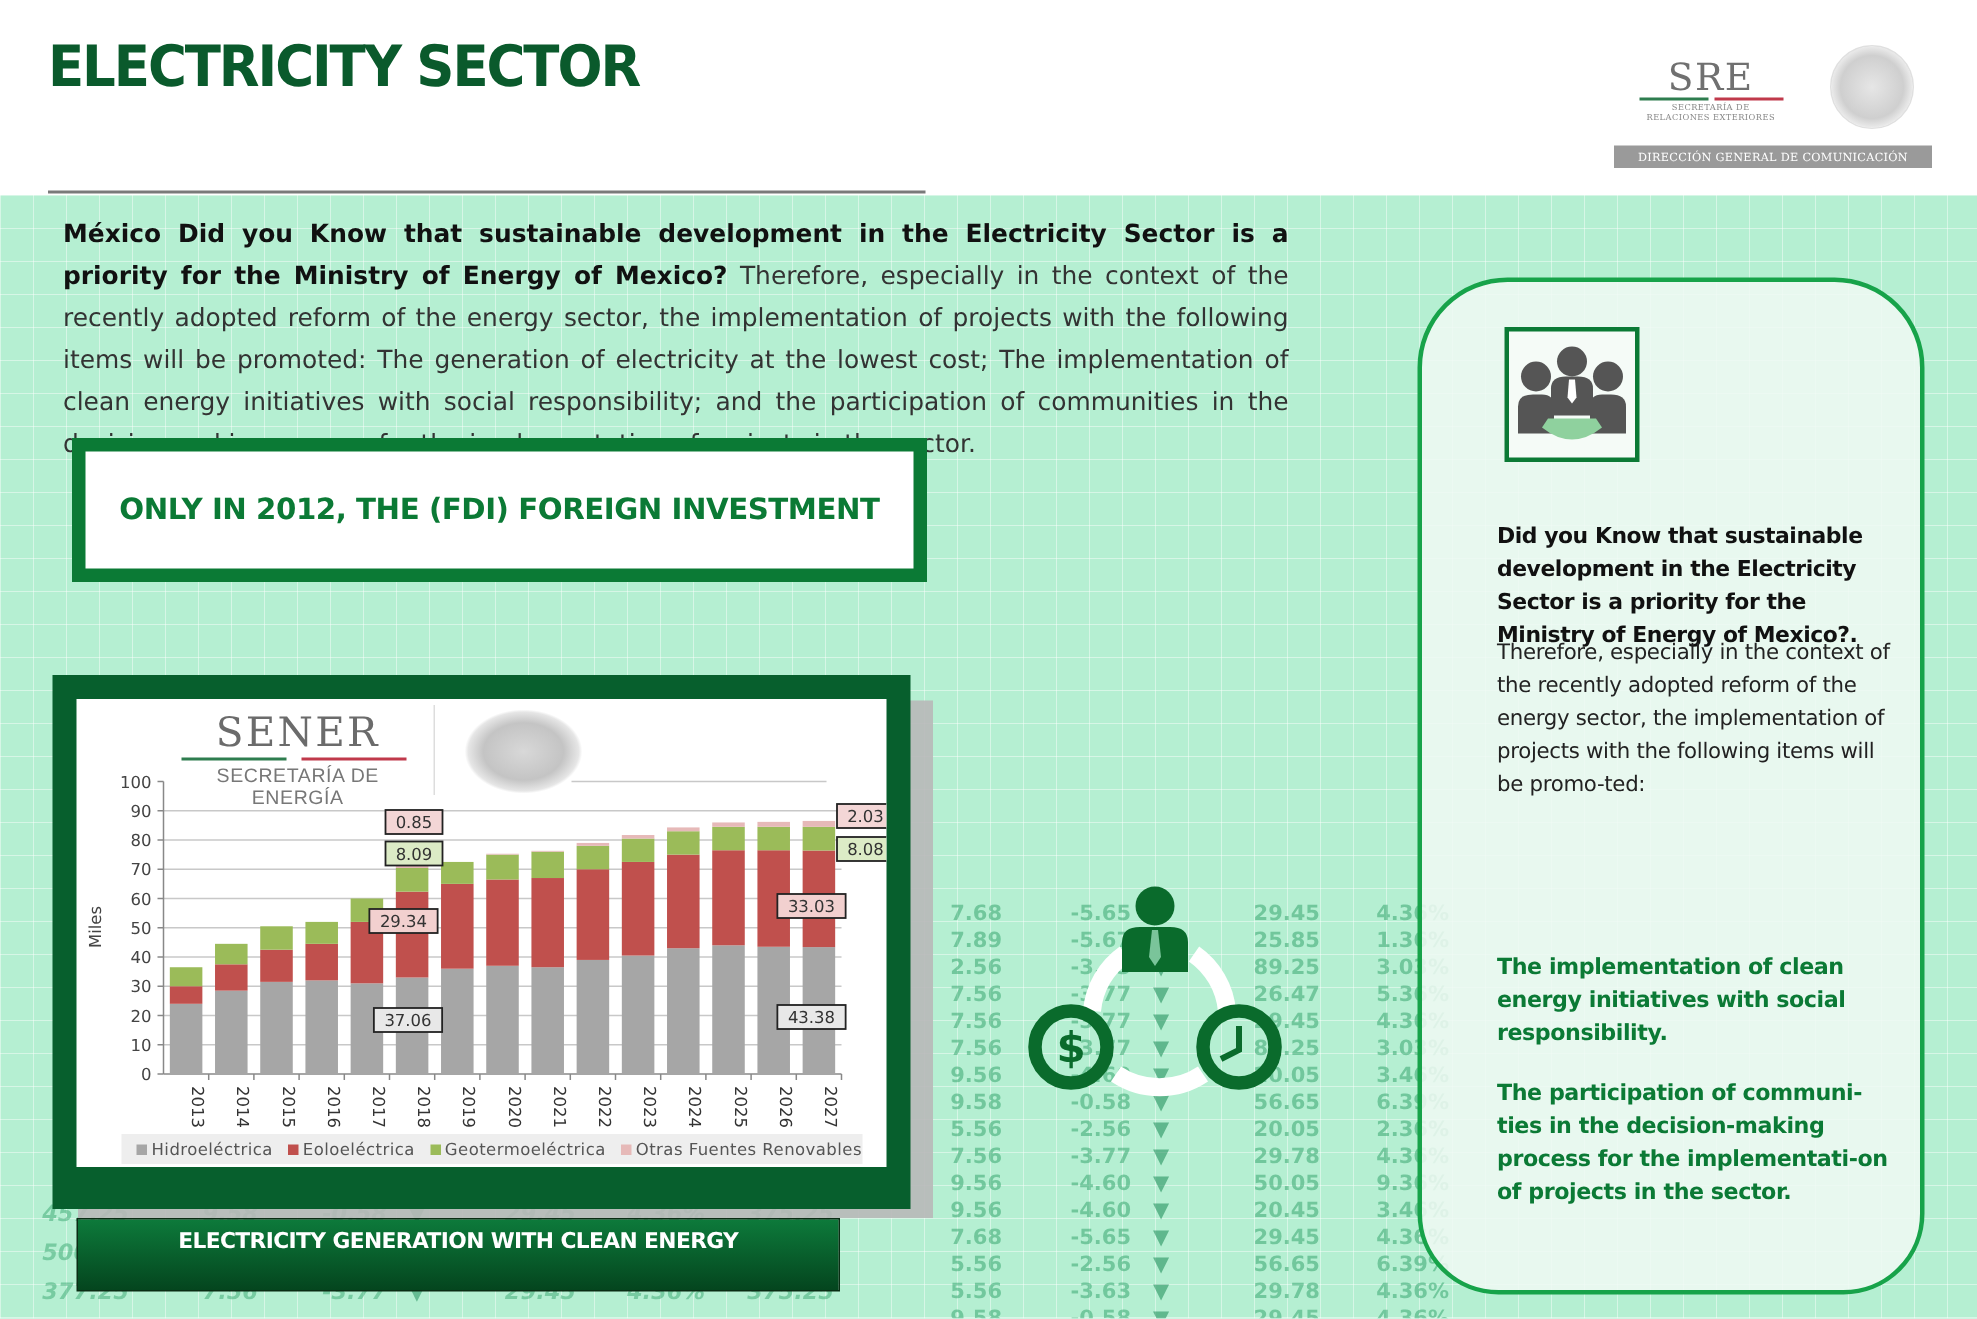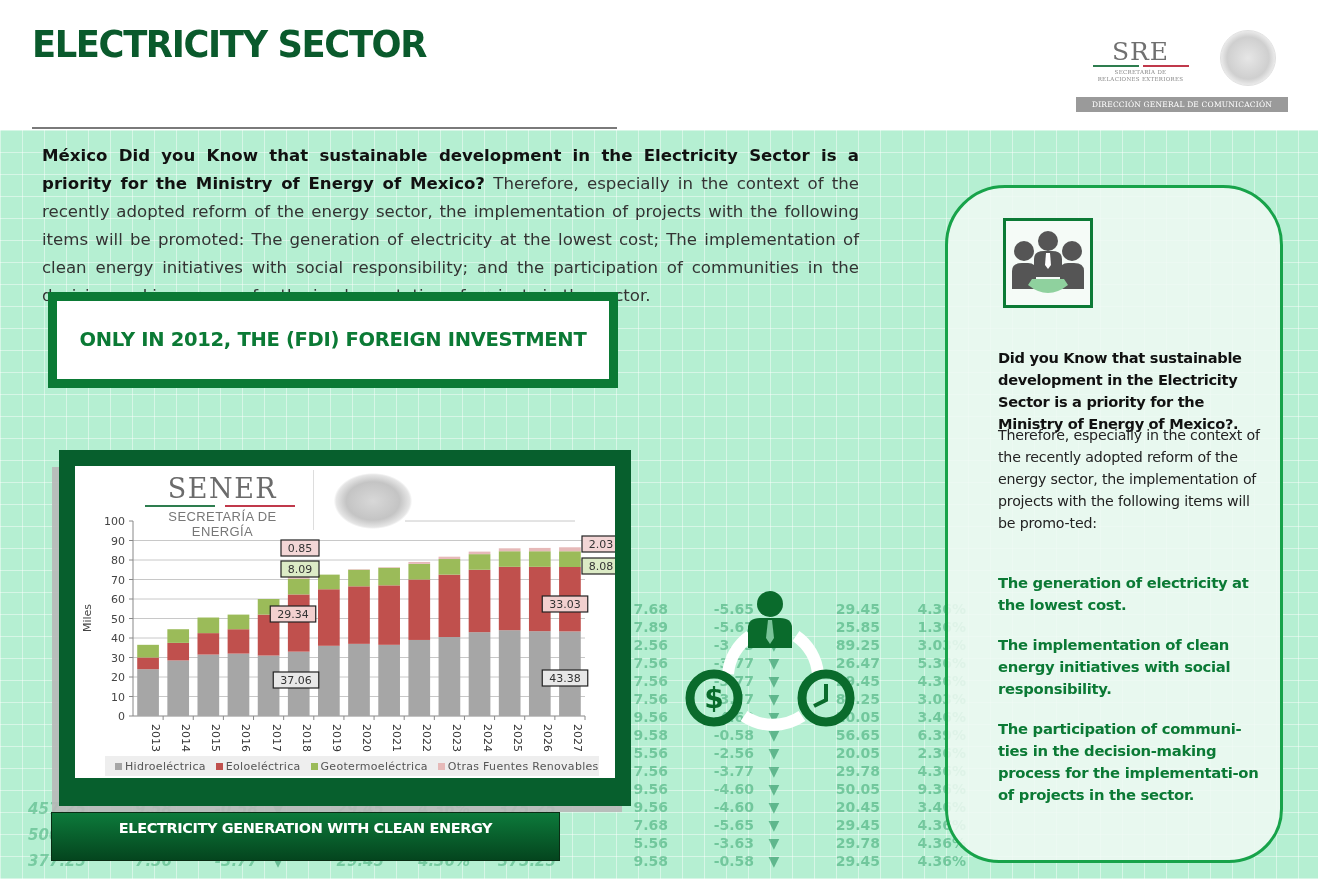--- a/index.html
+++ b/index.html
@@ -47,21 +47,21 @@
   .intro b { color: #111; }
   .intro .normal { font-weight: normal; color: #333; }
 
   
   .fdi-box { position: absolute; left: 48px; top: 292px; width: 570px; height: 96px; background: #0b7a35; padding: 9px; }
   .fdi-inner { width: 100%; height: 100%; background: #fff; display: flex; flex-direction: column; justify-content: center; align-items: center;
     font-weight: bold; color: #0b7a35; font-size: 19.5px; line-height: 26px; text-align: center; letter-spacing: -0.3px; }
 
   
   .chart-shadow { position: absolute; left: 52px; top: 467px; width: 570px; height: 345px; background: #b8b8b8; opacity: 0.9; }
-  .chart-frame { position: absolute; left: 35px; top: 450px; width: 572px; height: 356px; background: #075f2d; margin-left: 24px; }
+  .chart-frame { position: absolute; left: 35px; top: 450px; width: 572px; height: 356px; background: #075f2d; }
   .chart-inner { position: absolute; left: 16px; top: 16px; width: 540px; height: 312px; background: #ffffff; overflow: hidden; }
   .sener-logo { position: absolute; left: 70px; top: 8px; width: 155px; text-align: center; }
   .sener-word { font-family: "DejaVu Serif", serif; font-size: 27px; color: #6b6b6b; letter-spacing: 1.5px; line-height: 30px; }
   .sener-stripe { display: flex; gap: 10px; margin: 1px 0 2px; }
   .sener-stripe span { display: block; height: 2px; width: 70px; }
   .sener-sub { font-family: Liberation Sans, sans-serif; font-size: 13px; color: #777; letter-spacing: 0.4px; }
   .sener-sep { position: absolute; left: 238px; top: 4px; width: 1px; height: 60px; background: #ddd; }
   .seal-chart { position: absolute; left: 256px; top: 5px; width: 84px; height: 60px; border-radius: 50%;
     background: radial-gradient(ellipse, #d8d8d8 0%, #c4c4c4 45%, #e6e6e6 62%, #fff 66%); }
   .chart-svg { position: absolute; left: 0; top: 0; }
@@ -101,20 +101,21 @@
       <div class="ticker-row"><span>7.56</span><span>-3.77</span><span class="tri">▼</span><span>26.47</span><span>5.36%</span></div>
       <div class="ticker-row"><span>7.56</span><span>-3.77</span><span class="tri">▼</span><span>29.45</span><span>4.36%</span></div>
       <div class="ticker-row"><span>7.56</span><span>-3.77</span><span class="tri">▼</span><span>89.25</span><span>3.03%</span></div>
       <div class="ticker-row"><span>9.56</span><span>-4.60</span><span class="tri">▼</span><span>20.05</span><span>3.46%</span></div>
       <div class="ticker-row"><span>9.58</span><span>-0.58</span><span class="tri">▼</span><span>56.65</span><span>6.39%</span></div>
       <div class="ticker-row"><span>5.56</span><span>-2.56</span><span class="tri">▼</span><span>20.05</span><span>2.36%</span></div>
       <div class="ticker-row"><span>7.56</span><span>-3.77</span><span class="tri">▼</span><span>29.78</span><span>4.36%</span></div>
       <div class="ticker-row"><span>9.56</span><span>-4.60</span><span class="tri">▼</span><span>50.05</span><span>9.36%</span></div>
       <div class="ticker-row"><span>9.56</span><span>-4.60</span><span class="tri">▼</span><span>20.45</span><span>3.46%</span></div>
       <div class="ticker-row"><span>7.68</span><span>-5.65</span><span class="tri">▼</span><span>29.45</span><span>4.36%</span></div>
+      <div class="ticker-row"><span>5.56</span><span>-2.56</span><span class="tri">▼</span><span>56.65</span><span>6.39%</span></div>
       <div class="ticker-row"><span>5.56</span><span>-3.63</span><span class="tri">▼</span><span>29.78</span><span>4.36%</span></div>
       <div class="ticker-row"><span>9.58</span><span>-0.58</span><span class="tri">▼</span><span>29.45</span><span>4.36%</span></div>
     </div>
   <div class="ticker italic" style="left:0px; top:666px; font-size:15px;" id="ticker-bottom">
       <div class="ticker-row" style="height: 26px; line-height: 26px; font-size: 15px;"><span>457.25</span><span>9.58</span><span>-0.58</span><span class="tri">▼</span><span>29.45</span><span>4.36%</span><span>375.25</span></div>
       <div class="ticker-row" style="height: 26px; line-height: 26px; font-size: 15px;"><span>500.25</span><span>7.89</span><span>-5.67</span><span class="tri">▼</span><span>89.25</span><span>3.03%</span><span>453.36</span></div>
       <div class="ticker-row" style="height: 26px; line-height: 26px; font-size: 15px;"><span>377.25</span><span>7.56</span><span>-3.77</span><span class="tri">▼</span><span>29.45</span><span>4.36%</span><span>375.25</span></div>
     </div>
 </div>
 
@@ -326,16 +327,15 @@
       <circle cx="66" cy="30" r="10" fill="#555"></circle>
       <path d="M54 68 L54 50 Q54 42 62 42 L68 42 Q78 42 78 50 L78 68 Z" fill="#555"></path>
       <circle cx="42" cy="20" r="10" fill="#555"></circle>
       <path d="M28 56 L28 38 Q28 30 38 30 L46 30 Q56 30 56 38 L56 56 Z" fill="#555"></path>
       <path d="M40 32 L44 32 L45 44 L42 48 L39 44 Z" fill="#fff"></path>
       <path d="M22 64 Q42 80 62 64 L58 58 L26 58 Z" fill="#8fd19e"></path>
     </svg>
   </div>
   <div class="card-text card-q"> Did you Know that sustainable development in the Electricity Sector is a priority for the Ministry of Energy of Mexico?.</div>
   <div class="card-text card-body">Therefore,  especially in the context of the recently adopted reform of the energy sector, the implementation of projects with the following items will be promo-ted:</div>
-  <div class="card-text card-item item1">The generation of electricity at the lowest cost.</div>
   <div class="card-text card-item item2">The implementation of clean energy initiatives with social responsibility.</div>
   <div class="card-text card-item item3">The participation of communi-ties in the decision-making process for the implementati-on of projects in the sector.</div>
 </div>
 
 </body></html>

